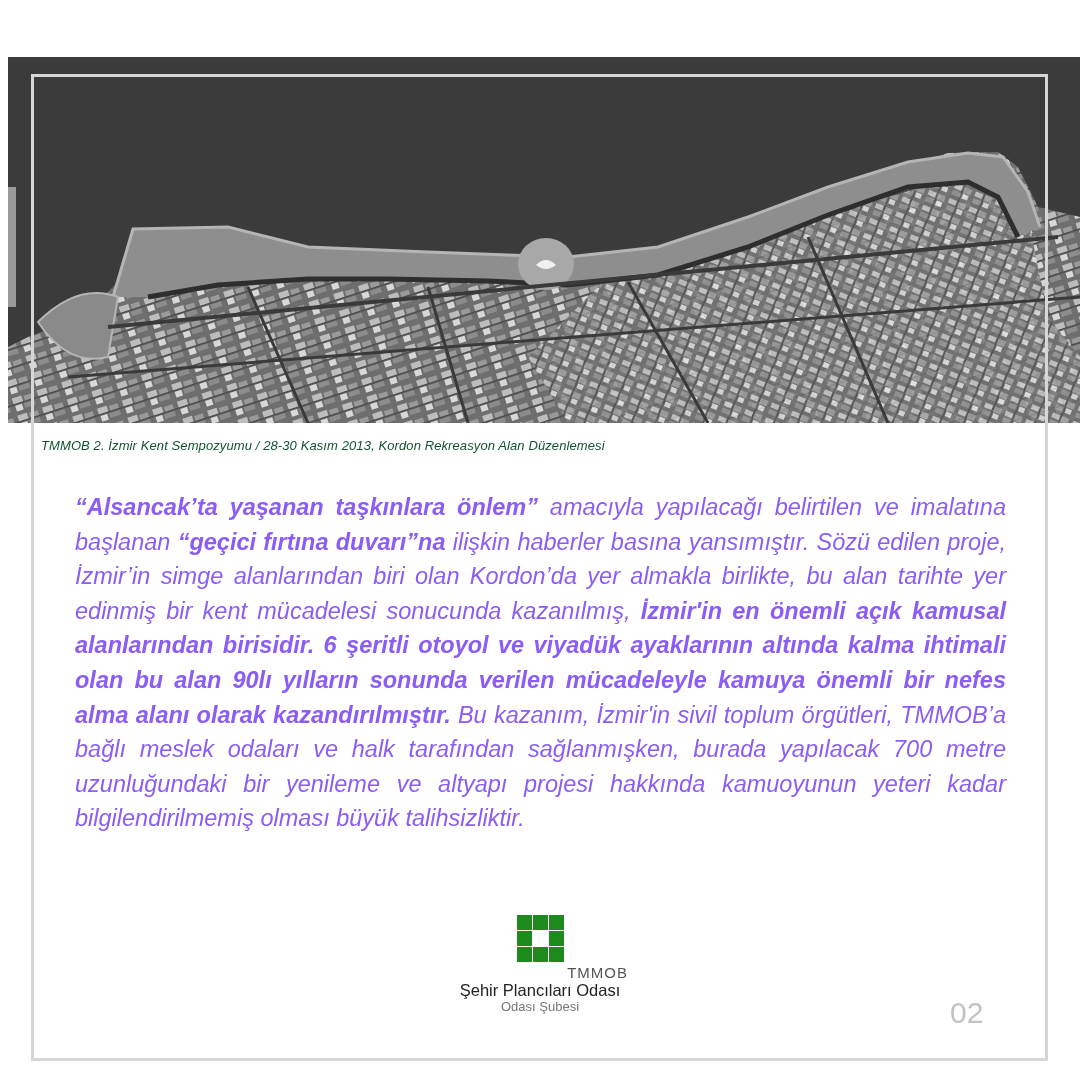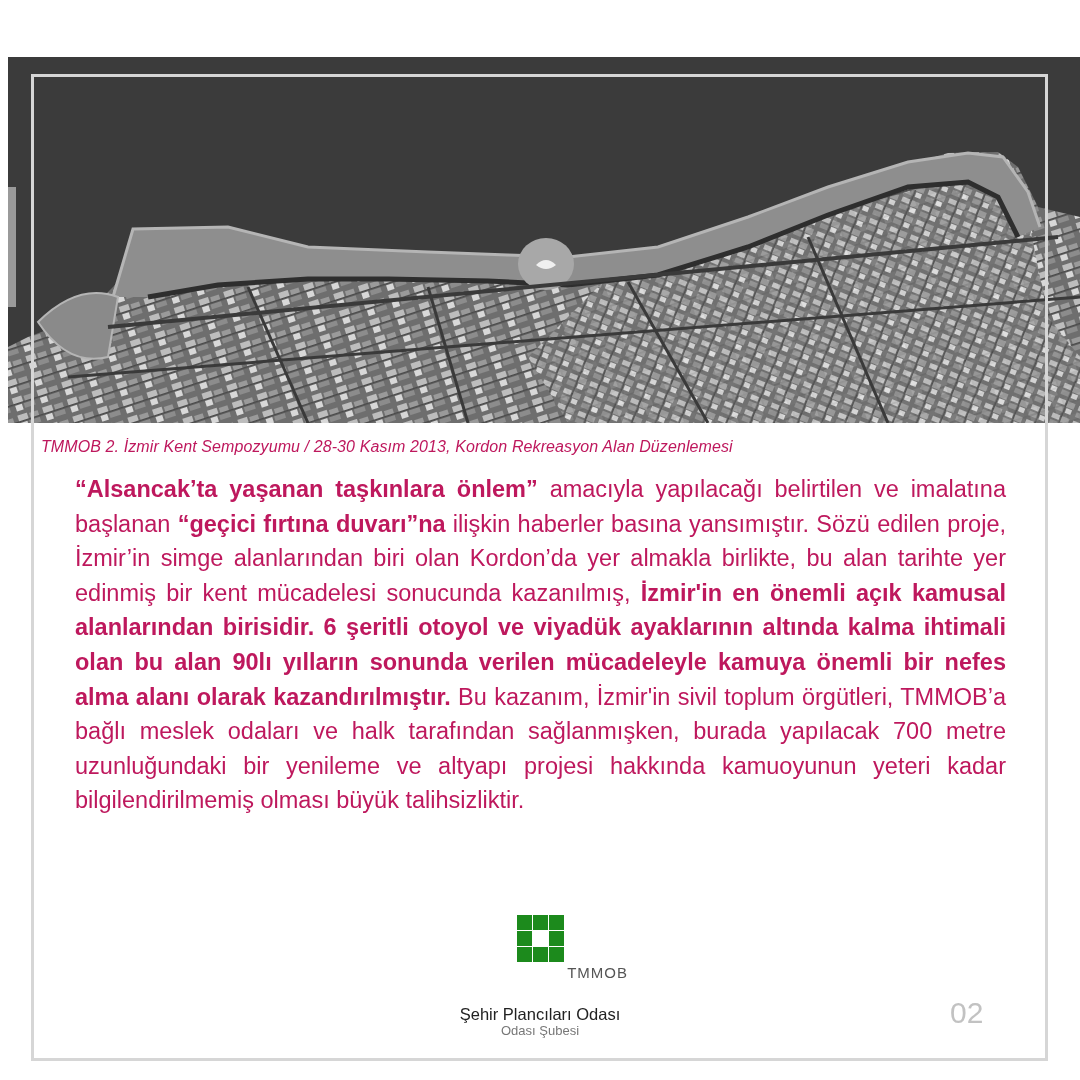--- a/index.html
+++ b/index.html
@@ -13,41 +13,42 @@
       position: absolute; left: 8px; top: 57px; width: 1072px; height: 366px;
       overflow: hidden; background: #3a3a3a;
     }
     .photo svg { display: block; }
     .frame {
       position: absolute; left: 31px; top: 74px; width: 1011px; height: 981px;
       border: 3px solid #d6d6d6; box-sizing: content-box; pointer-events: none;
     }
     .caption {
       position: absolute; left: 41px; top: 438px; width: 990px;
-      font-size: 16px; font-style: italic; color: #be185d; letter-spacing: 0.1px;
+      font-size: 13px; font-style: italic; color: #14532d; letter-spacing: 0.1px;
       white-space: nowrap;
     }
     .body-text {
-      position: absolute; left: 75px; top: 472px; width: 931px;
+      position: absolute; left: 75px; top: 490px; width: 931px;
       font-size: 23.5px; line-height: 34.6px; text-align: justify;
-      color: #be185d;
+      color: #8b5cf6;
+      font-style: italic;
     }
     .body-text b { font-weight: 700; }
     .logo {
       position: absolute; left: 452px; top: 915px; width: 176px; text-align: center;
     }
     .logo-mark {
       width: 47px; height: 47px; margin: 0 auto;
       display: grid; grid-template-columns: repeat(3, 1fr); grid-template-rows: repeat(3, 1fr);
       gap: 1px; background: #ffffff;
     }
     .logo-mark span { background: #1c8a1c; }
     .logo-mark span.center { background: #ffffff; }
     .logo-tmmob { font-size: 15px; color: #555; margin-top: 3px; letter-spacing: 1px; line-height: 16px; text-align: right; }
-    .logo-name { font-size: 16.5px; color: #222; line-height: 18px; margin-top: 24px; }
+    .logo-name { font-size: 16.5px; color: #222; line-height: 18px; }
     .logo-branch { font-size: 13px; color: #777; line-height: 15px; }
     .page-num {
       position: absolute; left: 950px; top: 996px; font-size: 30px; color: #c2c2c2;
     }
   </style>
 </head>
 <body>
 
 <div class="photo">
   <svg width="1072" height="366" viewBox="0 0 1072 366" xmlns="http://www.w3.org/2000/svg">

